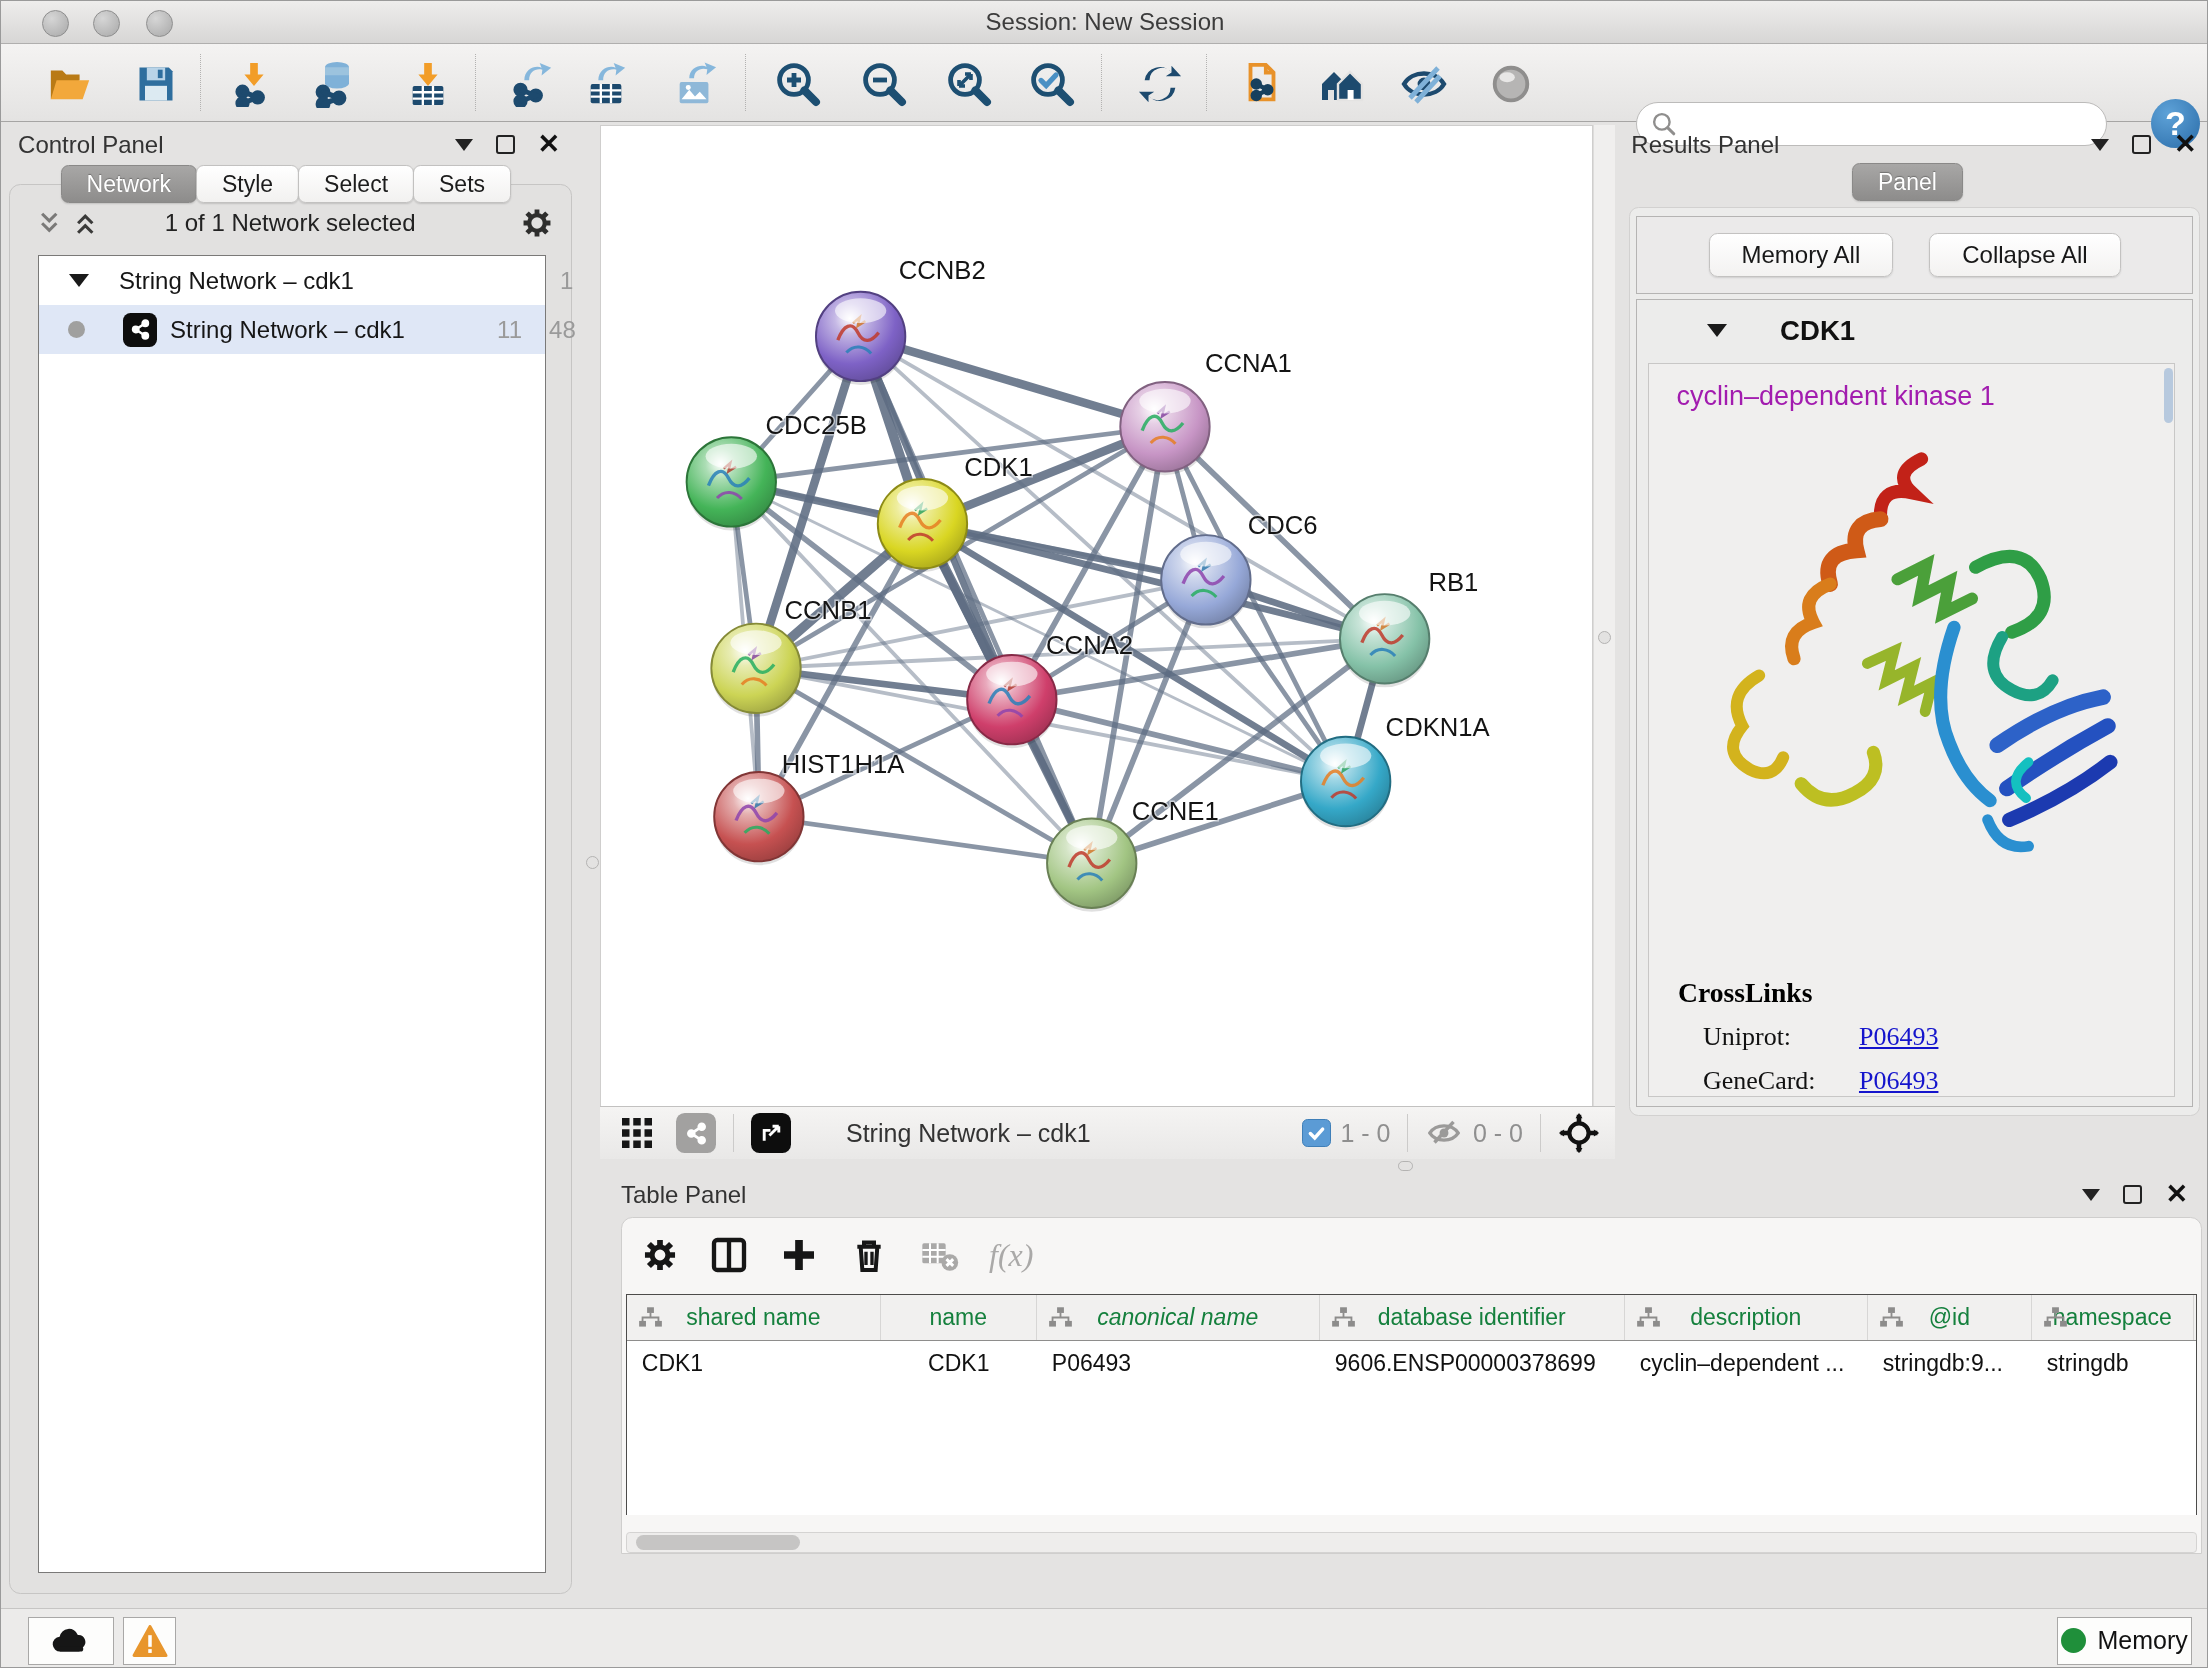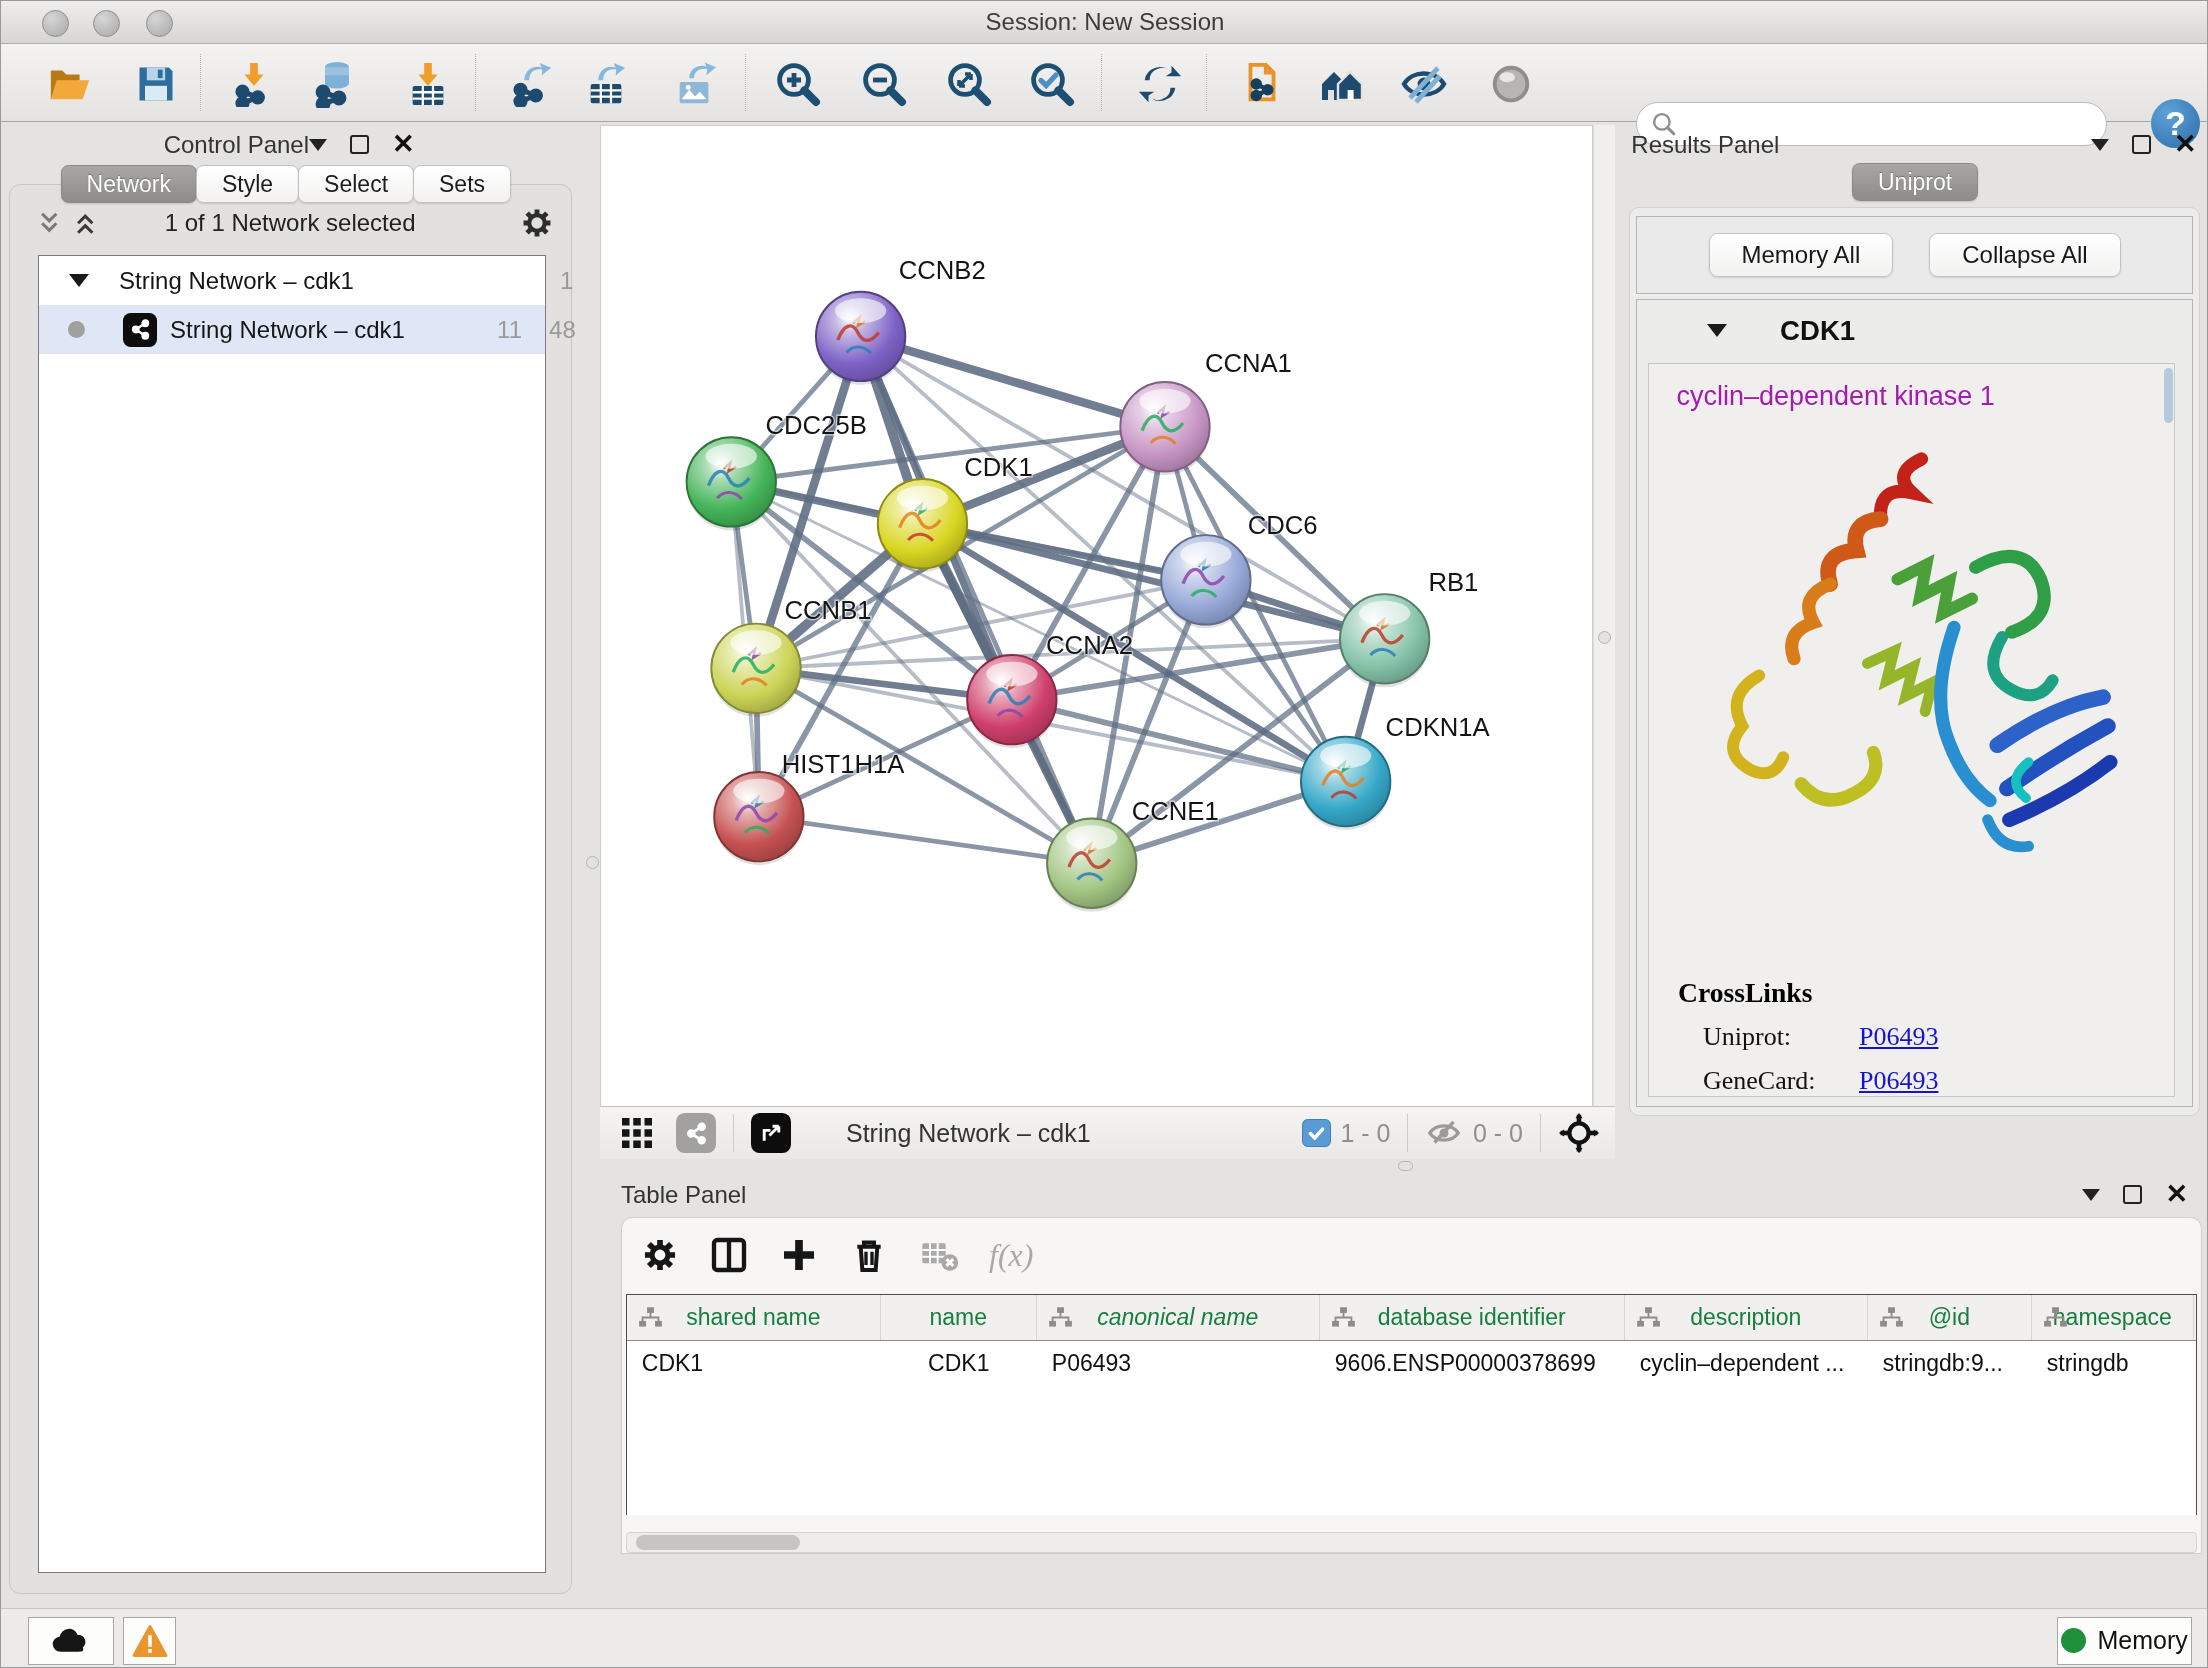--- a/index.html
+++ b/index.html
@@ -38,21 +38,21 @@
   
   .panel-title { font-size:24px; color:#333; }
   .ph-icons { display:flex; align-items:center; gap:23px; }
   .ic-collapse { width:0; height:0; border-left:9.5px solid transparent;
     border-right:9.5px solid transparent; border-top:12.4px solid #222; }
   .ic-float { width:19px; height:19px; border:2.4px solid #222; border-radius:2.9px; }
   .ic-close { font-size:27px; font-weight:bold; color:#111; line-height:19px; }
 
   
   .control-panel { position:absolute; left:7.6px; top:124px; width:563px; height:1469px; }
-  .cp-header { display:flex; justify-content:center; align-items:center;
+  .cp-header { display:flex; justify-content:space-between; align-items:center;
     padding:5.7px 11.4px 0 9.5px; }
   .tabs-row { position:absolute; top:40px; display:flex; z-index:3; }
   .ui-tab { height:38px; display:flex; align-items:center; justify-content:center;
     font-size:23px; border:1px solid #c2c1c0; background:linear-gradient(#ffffff,#f2f1f0);
     color:#1c1c1c; border-radius:7.6px; margin-right:-1px; padding:0 25px; cursor:pointer;
     box-shadow:0 1px 1.9px rgba(0,0,0,.15); }
   .ui-tab.active { background:linear-gradient(#a8a7a6,#8d8c8b); color:#fff;
     border-color:#8a8988; text-shadow:0 -1px 1px rgba(0,0,0,.3); }
   .cp-box { position:absolute; left:0; top:59px; width:563px; height:1410px;
     background:#e2e1e0; border:1px solid #c6c5c4; border-radius:11.4px; }
@@ -673,21 +673,21 @@
   <div class="results-panel">
     <div class="rp-header">
       <span class="panel-title">Results Panel</span>
       <span class="ph-icons">
         <span class="ic-collapse"></span>
         <span class="ic-float"></span>
         <span class="ic-close">✕</span>
       </span>
     </div>
     <div class="rp-tab">
-      <div class="ui-tab active">Uniprot</div>
+      <div class="ui-tab active">Panel</div>
     </div>
     <div class="rp-outer">
       <div class="rp-buttons-box">
         <div class="rp-btn">Memory All</div>
         <div class="rp-btn">Collapse All</div>
       </div>
       <div class="rp-sections">
         <div class="rp-sec-head">
           <span class="tw-arrow"></span>
           <span class="rp-sec-title">CDK1</span>

